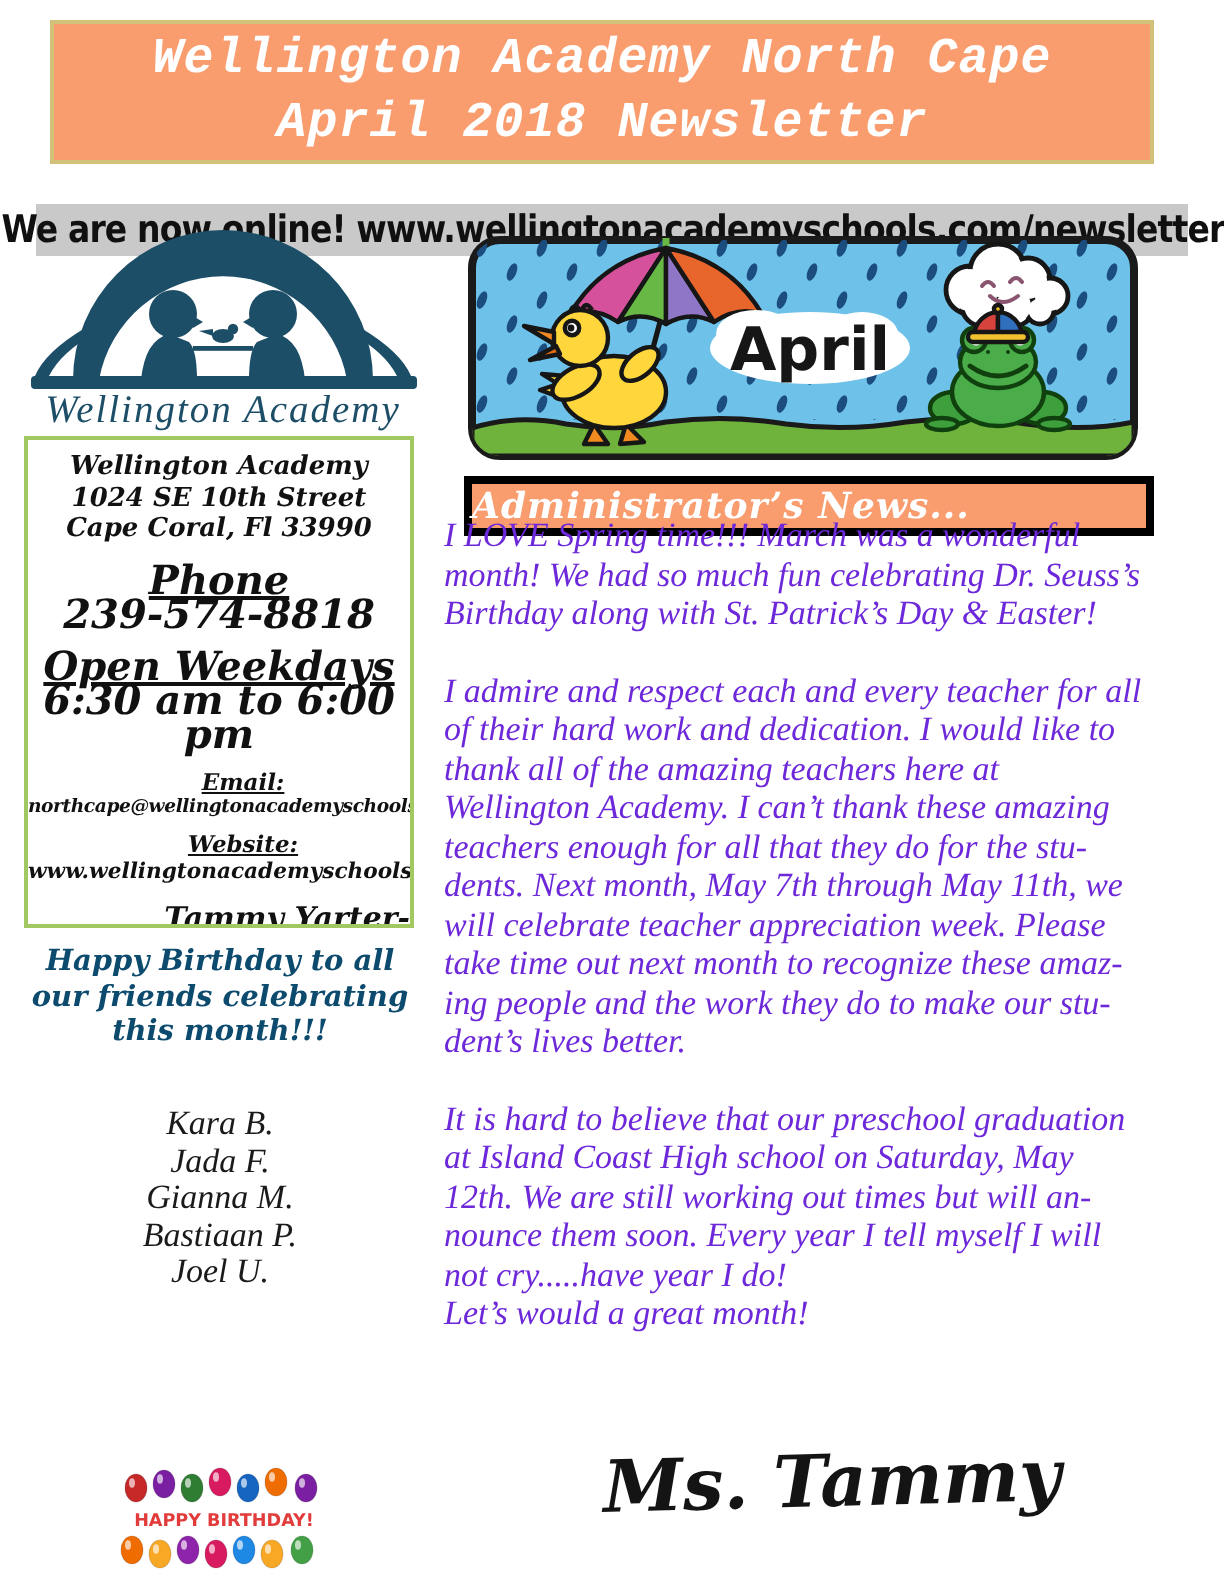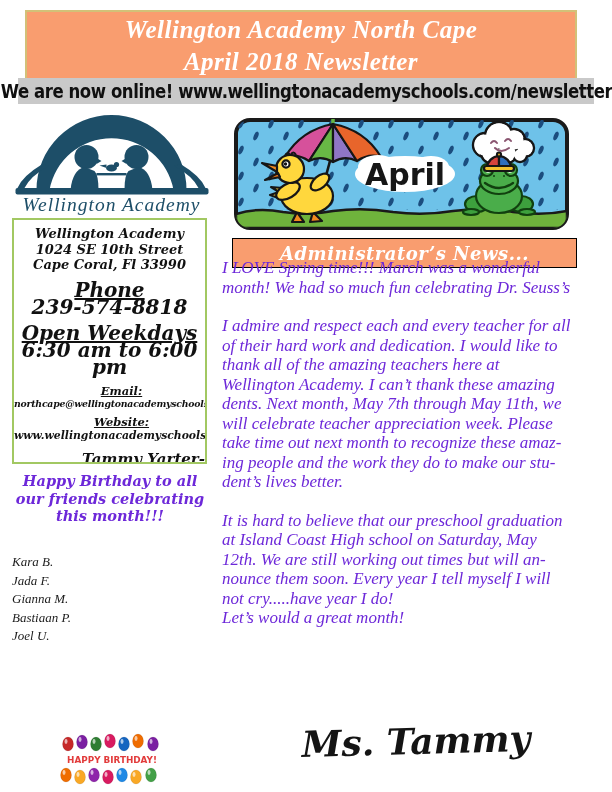--- a/index.html
+++ b/index.html
@@ -3,24 +3,24 @@
 <meta charset="utf-8">
 <style>
   html,body { margin:0; padding:0; background:#ffffff; }
   .page { position:relative; width:612px; height:792px; background:#ffffff; overflow:hidden;
           font-family:"Liberation Serif", serif; }
 
   
   .header-banner { position:absolute; left:25px; top:10px; width:552px; height:72px;
     background:#f99d6f; border:2px solid #d2c178; box-sizing:border-box;
     display:flex; flex-direction:column; align-items:center; justify-content:center;
-    color:#ffffff; font-family:Liberation Serif, serif; font-style:italic; font-weight:bold; }
+    color:#ffffff; font-family:Liberation Mono, monospace; font-style:italic; font-weight:bold; }
   .header-line { font-size:25px; line-height:32px; white-space:nowrap; letter-spacing:.5px; }
 
-  .online-banner { position:absolute; left:18px; top:78px; width:576px; height:26px;
+  .online-banner { position:absolute; left:18px; top:102px; width:576px; height:26px;
     background:#c9c9c9; display:flex; align-items:center; justify-content:center; }
   .online-text { font-family:"DejaVu Sans", sans-serif; font-weight:bold; font-size:19px;
     color:#101010; white-space:nowrap; transform:scaleX(.87); letter-spacing:-.5px; }
 
   
   .logo { position:absolute; left:14px; top:114px; width:196px; height:102px; }
 
   .contact-card { position:absolute; left:12px; top:218px; width:195px; height:246px;
     border:2.5px solid #a2c862; box-sizing:border-box; background:#fff; text-align:center;
     font-family:"DejaVu Serif", serif; font-weight:bold; font-style:italic; color:#111;
@@ -29,32 +29,32 @@
   .cc-label { font-size:20px; line-height:17px; text-decoration:underline; }
   .cc-value { font-size:20px; line-height:17px; }
   .cc-small-label { font-size:11.5px; line-height:13px; text-decoration:underline;margin-left:24px; }
   .cc-email   { font-size:9.3px;  line-height:12px; letter-spacing:-.2px; }
   .cc-website { font-size:10.8px; line-height:13px; }
   .cc-director { font-size:15px; line-height:17.5px;text-align:right; }
   .gap9 { height:9px; } .gap6 { height:6px; }
 
   .birthday-heading { position:absolute; left:12px; top:472px; width:196px; text-align:center;
     font-family:"DejaVu Serif", serif; font-weight:bold; font-style:italic;
-    font-size:14.5px; line-height:17.5px; color:#6d28d9; }
-  .birthday-names { position:absolute; left:12px; top:553px; width:196px; 
-    font-style:italic; font-size:13px; line-height:18.5px; color:#1a1a1a; }
+    font-size:14.5px; line-height:17.5px; color:#0c4a6e; }
+  .birthday-names { position:absolute; left:12px; top:553px; width:196px; text-align:center;
+    font-style:italic; font-size:17px; line-height:18.5px; color:#1a1a1a; }
 
   .balloons { position:absolute; left:58px; top:731px; width:108px; height:57px; }
 
   
   .april-illo { position:absolute; left:233px; top:117px; width:337px; height:114px; }
 
   .admin-banner { position:absolute; left:232px; top:238px; width:345px; height:30px;
-    background:#f99d6f; border:1px solid #000000; box-sizing:border-box;
-    display:flex; align-items:center; justify-content:center;
+    background:#f99d6f; border:4px solid #000000; box-sizing:border-box;
+    display:flex; align-items:center; 
     color:#fff; font-family:"DejaVu Serif", serif; font-weight:bold; font-style:italic;
     font-size:18px; letter-spacing:.5px; }
 
   .article { position:absolute; left:222px; top:258px; width:388px; text-align:left;
     font-style:italic; font-size:17px; line-height:19.5px; color:#6d28d9; }
   .article .para { margin:0 0 19px 0; }
   .article .line { white-space:nowrap; }
 
   .signature { position:absolute; left:222px; top:720px; width:388px; text-align:center;
     font-family:"DejaVu Serif", serif; font-style:italic; font-weight:bold;
@@ -224,26 +224,28 @@
   </div>
 
   <div class="admin-banner">
     <span>Administrator’s News...</span>
   </div>
 
   <div class="article">
     <div class="para">
       <div class="line">I LOVE Spring time!!! March was a wonderful</div>
       <div class="line">month! We had so much fun celebrating Dr. Seuss’s</div>
+      <div class="line">Birthday along with St. Patrick’s Day &amp; Easter!</div>
     </div>
     <div class="para">
       <div class="line">I admire and respect each and every teacher for all</div>
       <div class="line">of their hard work and dedication. I would like to</div>
       <div class="line">thank all of the amazing teachers here at</div>
       <div class="line">Wellington Academy. I can’t thank these amazing</div>
+      <div class="line">teachers enough for all that they do for the stu-</div>
       <div class="line">dents. Next month, May 7th through May 11th, we</div>
       <div class="line">will celebrate teacher appreciation week. Please</div>
       <div class="line">take time out next month to recognize these amaz-</div>
       <div class="line">ing people and the work they do to make our stu-</div>
       <div class="line">dent’s lives better.</div>
     </div>
     <div class="para">
       <div class="line">It is hard to believe that our preschool graduation</div>
       <div class="line">at Island Coast High school on Saturday, May</div>
       <div class="line">12th. We are still working out times but will an-</div>

